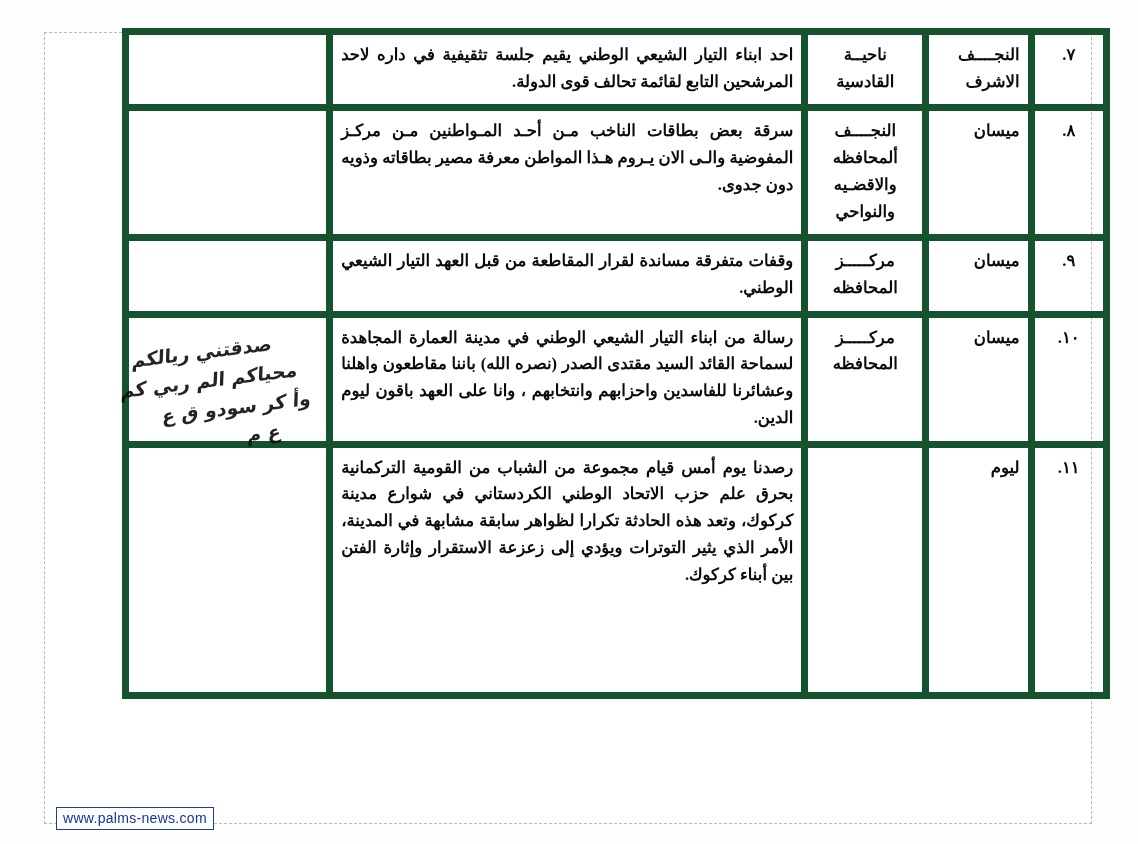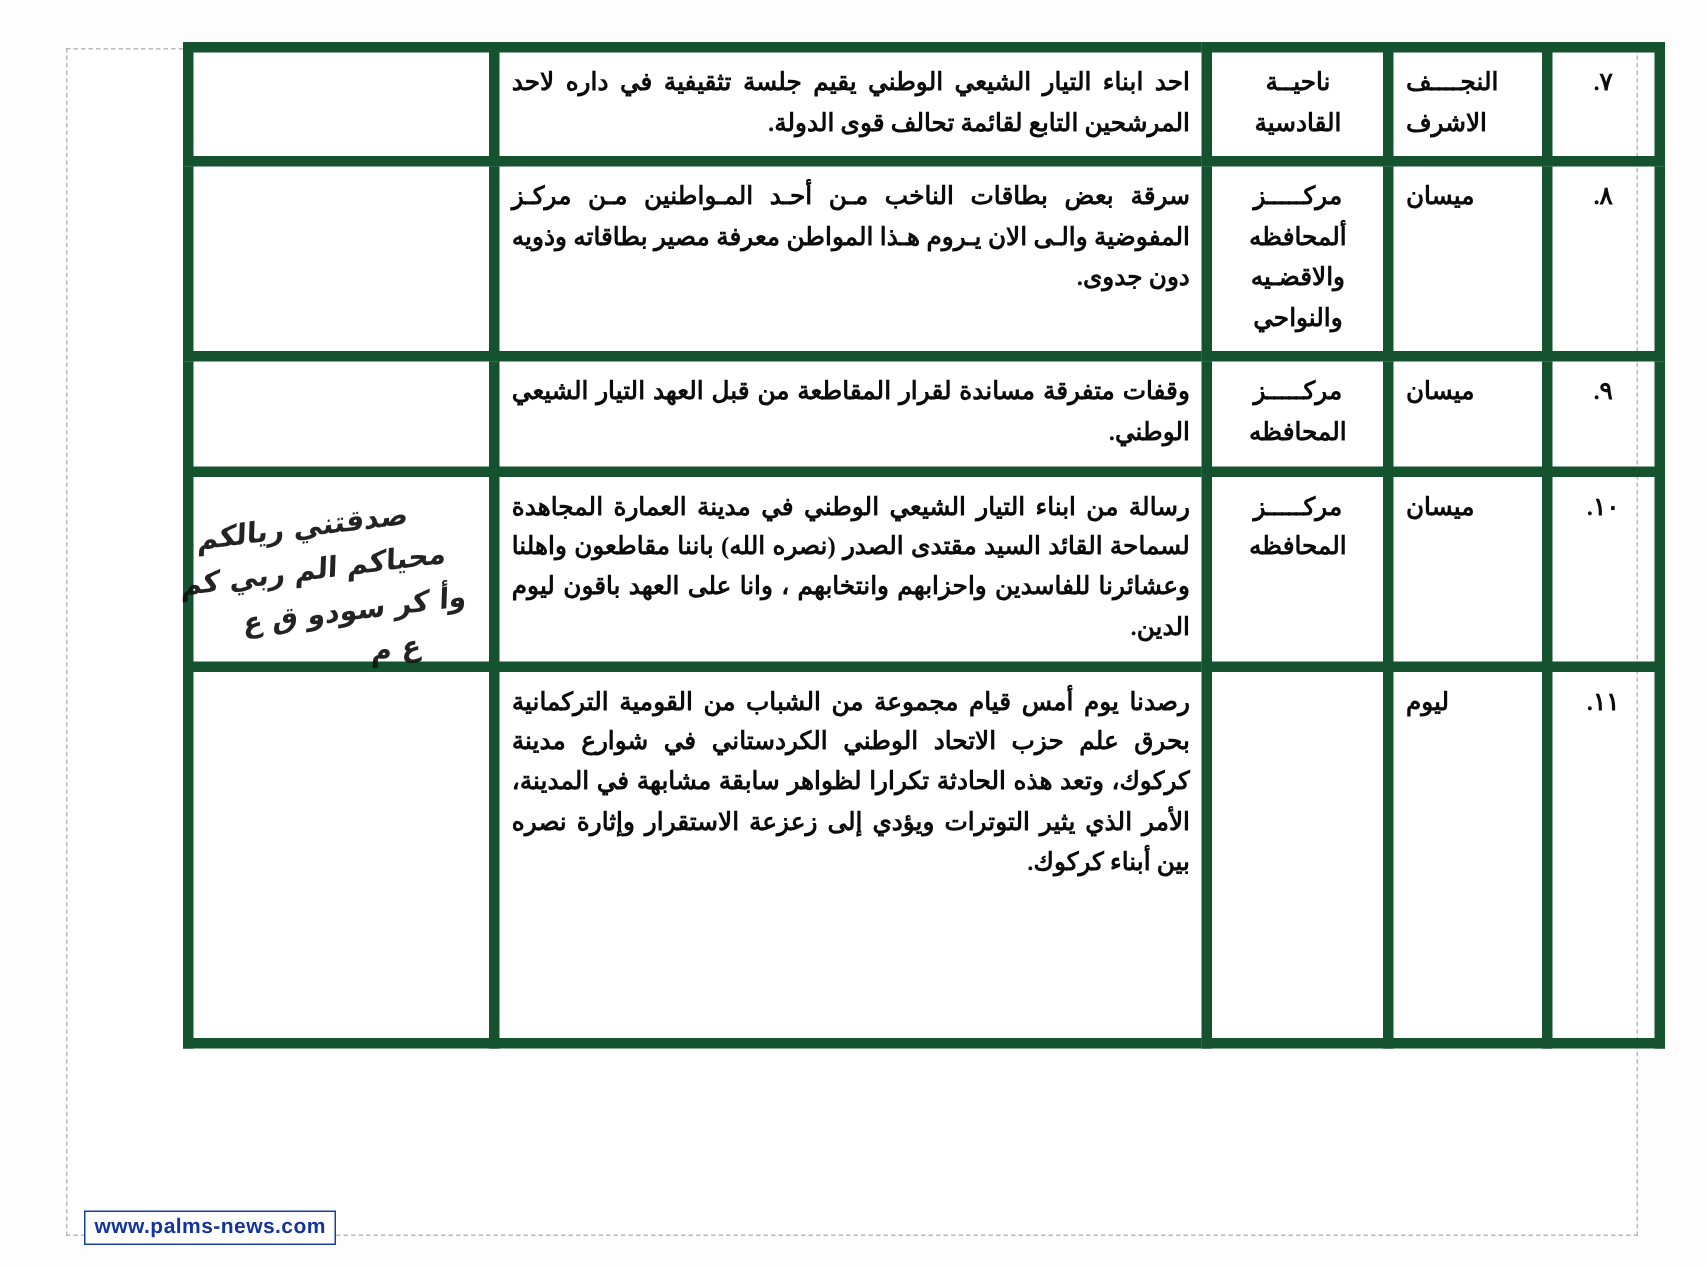--- a/index.html
+++ b/index.html
@@ -55,21 +55,21 @@
   }
   td.col-num {
     width: 58px;
     text-align: center;
     vertical-align: middle;
     font-size: 18px;
     letter-spacing: 0.5px;
   }
   td.col-gov {
     width: 86px;
-    text-align: left;
+    text-align: right;
     vertical-align: middle;
     font-size: 17px;
   }
   td.col-area {
     width: 104px;
     text-align: center;
     vertical-align: middle;
     font-size: 16.5px;
     margin-left: 34px;
   }
@@ -120,21 +120,21 @@
     left: 56px;
     bottom: 14px;
     background: #ffffff;
     border: 1px solid #1b3fa0;
     padding: 1px 6px 2px 6px;
     direction: ltr;
   }
   #site-tag .tag-text {
     font-family: "Liberation Sans", sans-serif;
     font-size: 14px;
-    font-weight: 700;
+    font-weight: 400;
     color: #15349b;
     letter-spacing: 0.3px;
     text-align: center;
   }
 </style>
 </head>
 <body>
 
 <div id="page">
   <div id="scan-frame"></div>
@@ -146,21 +146,21 @@
         <td class="col-num mid">٧.</td>
         <td class="col-gov mid">النجــــف الاشرف</td>
         <td class="col-area mid">ناحيــة القادسية</td>
         <td class="col-text">احد ابناء التيار الشيعي الوطني يقيم جلسة تثقيفية في داره لاحد المرشحين التابع لقائمة تحالف قوى الدولة.</td>
         <td class="col-note"></td>
       </tr>
 
       <tr>
         <td class="col-num mid">٨.</td>
         <td class="col-gov">ميسان</td>
-        <td class="col-area">مركـــــز ألمحافظه والاقضـيه والنواحي</td>
+        <td class="col-area">النجــــف ألمحافظه والاقضـيه والنواحي</td>
         <td class="col-text">سرقة بعض بطاقات الناخب مـن أحـد المـواطنين مـن مركـز المفوضية والـى الان يـروم هـذا المواطن معرفة مصير بطاقاته وذويه دون جدوى.</td>
         <td class="col-note"></td>
       </tr>
 
       <tr>
         <td class="col-num mid">٩.</td>
         <td class="col-gov">ميسان</td>
         <td class="col-area">مركـــــز المحافظه</td>
         <td class="col-text">وقفات متفرقة مساندة لقرار المقاطعة من قبل العهد التيار الشيعي الوطني.</td>
         <td class="col-note"></td>
@@ -178,21 +178,21 @@
             <span class="hw3">وأ كر سودو ق ع</span>
             <span class="hw4">ع م</span>
           </div>
         </td>
       </tr>
 
       <tr>
         <td class="col-num mid" style="height:228px;">١١.</td>
         <td class="col-gov mid">ليوم</td>
         <td class="col-area mid"></td>
-        <td class="col-text">رصدنا يوم أمس قيام مجموعة من الشباب من القومية التركمانية بحرق علم حزب الاتحاد الوطني الكردستاني في شوارع مدينة كركوك، وتعد هذه الحادثة تكرارا لظواهر سابقة مشابهة في المدينة، الأمر الذي يثير التوترات ويؤدي إلى زعزعة الاستقرار وإثارة نصره بين أبناء كركوك.</td>
+        <td class="col-text">رصدنا يوم أمس قيام مجموعة من الشباب من القومية التركمانية بحرق علم حزب الاتحاد الوطني الكردستاني في شوارع مدينة كركوك، وتعد هذه الحادثة تكرارا لظواهر سابقة مشابهة في المدينة، الأمر الذي يثير التوترات ويؤدي إلى زعزعة الاستقرار وإثارة الفتن بين أبناء كركوك.</td>
         <td class="col-note"></td>
       </tr>
 
     </tbody>
   </table>
 
   <div id="site-tag">
     <span class="tag-text">www.palms-news.com</span>
   </div>
 </div>

